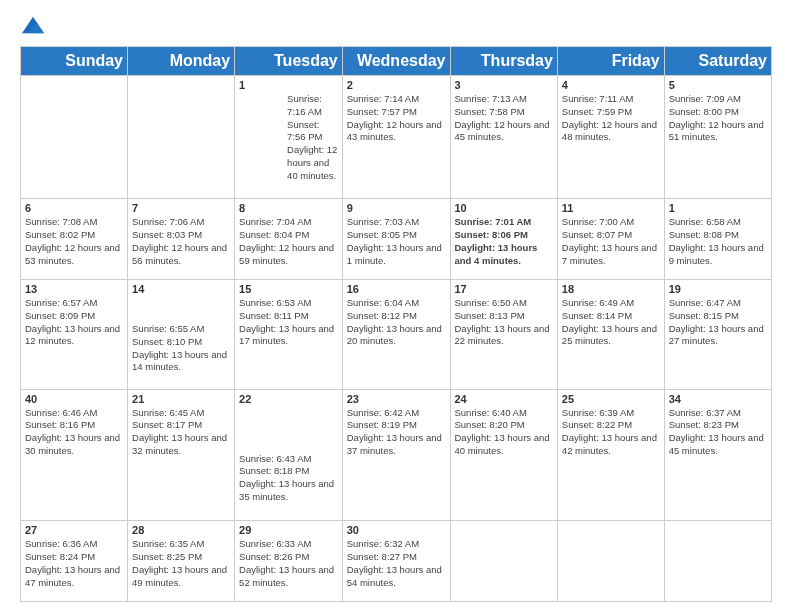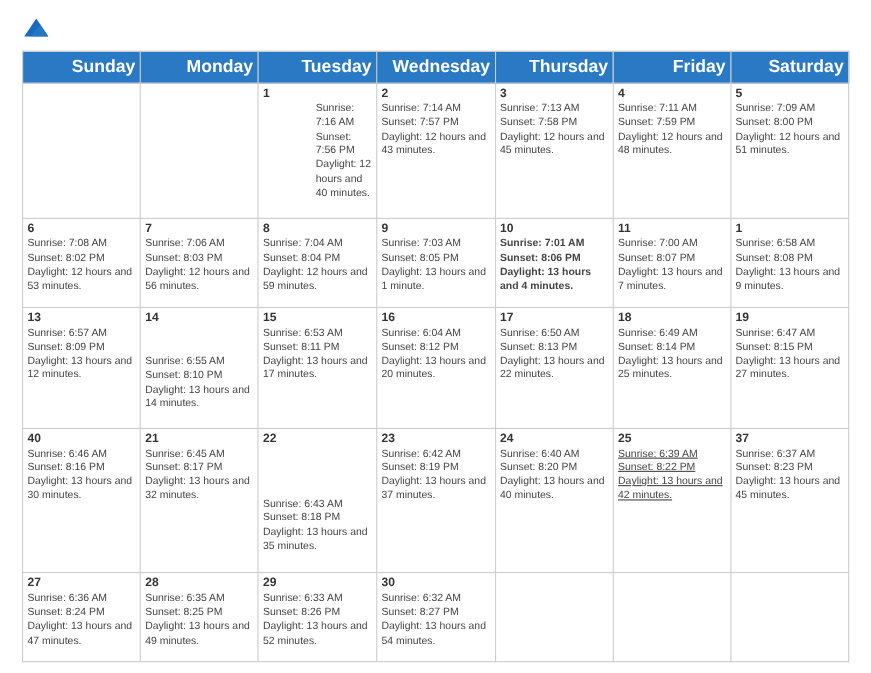--- a/index.html
+++ b/index.html
@@ -271,26 +271,26 @@
 Daylight: 13 hours and 37 minutes.</div>
           </td>
           <td>
             <span class="day-number">24</span>
             <div class="day-info" style="white-space: pre-line;">Sunrise: 6:40 AM
 Sunset: 8:20 PM
 Daylight: 13 hours and 40 minutes.</div>
           </td>
           <td>
             <span class="day-number">25</span>
-            <div class="day-info" style="white-space: pre-line; text-decoration: underline;">Sunrise: 6:39 AM
+            <div class="day-info" style="white-space: pre-line;">Sunrise: 6:39 AM
 Sunset: 8:22 PM
 Daylight: 13 hours and 42 minutes.</div>
           </td>
           <td>
-            <span class="day-number">37</span>
+            <span class="day-number">34</span>
             <div class="day-info" style="white-space: pre-line;">Sunrise: 6:37 AM
 Sunset: 8:23 PM
 Daylight: 13 hours and 45 minutes.</div>
           </td>
         </tr>
         <tr>
           <td>
             <span class="day-number">27</span>
             <div class="day-info" style="white-space: pre-line;">Sunrise: 6:36 AM
 Sunset: 8:24 PM

